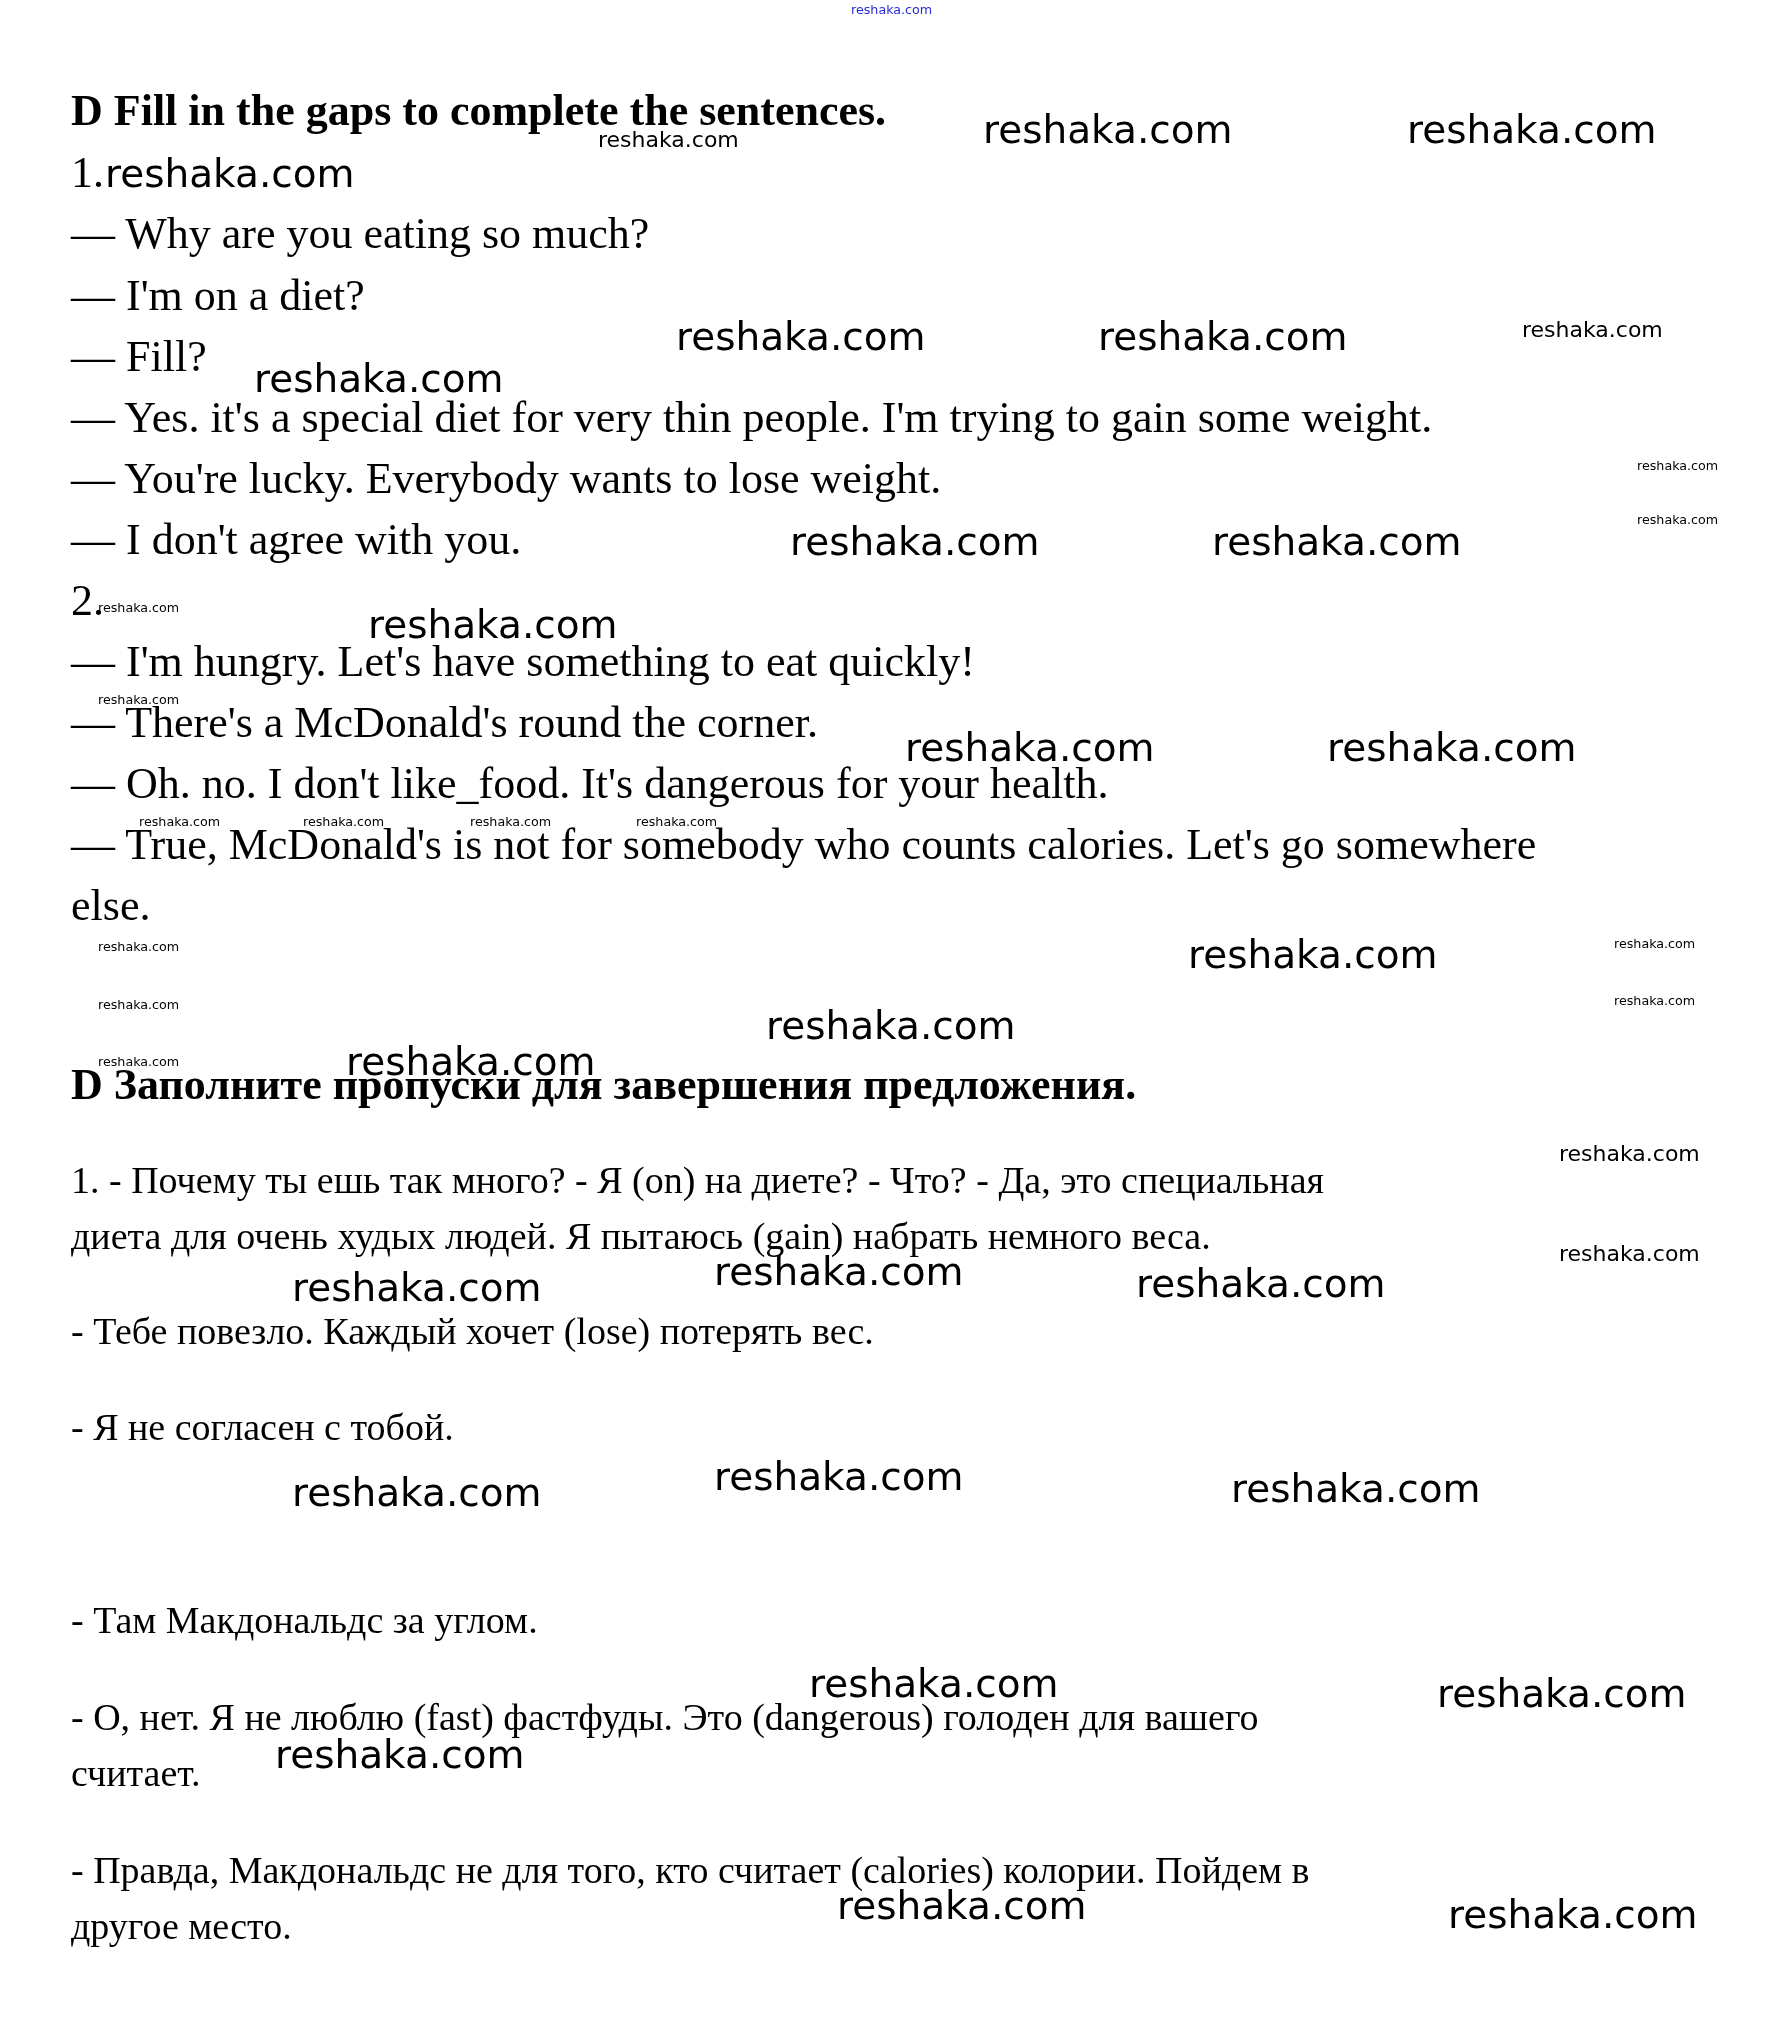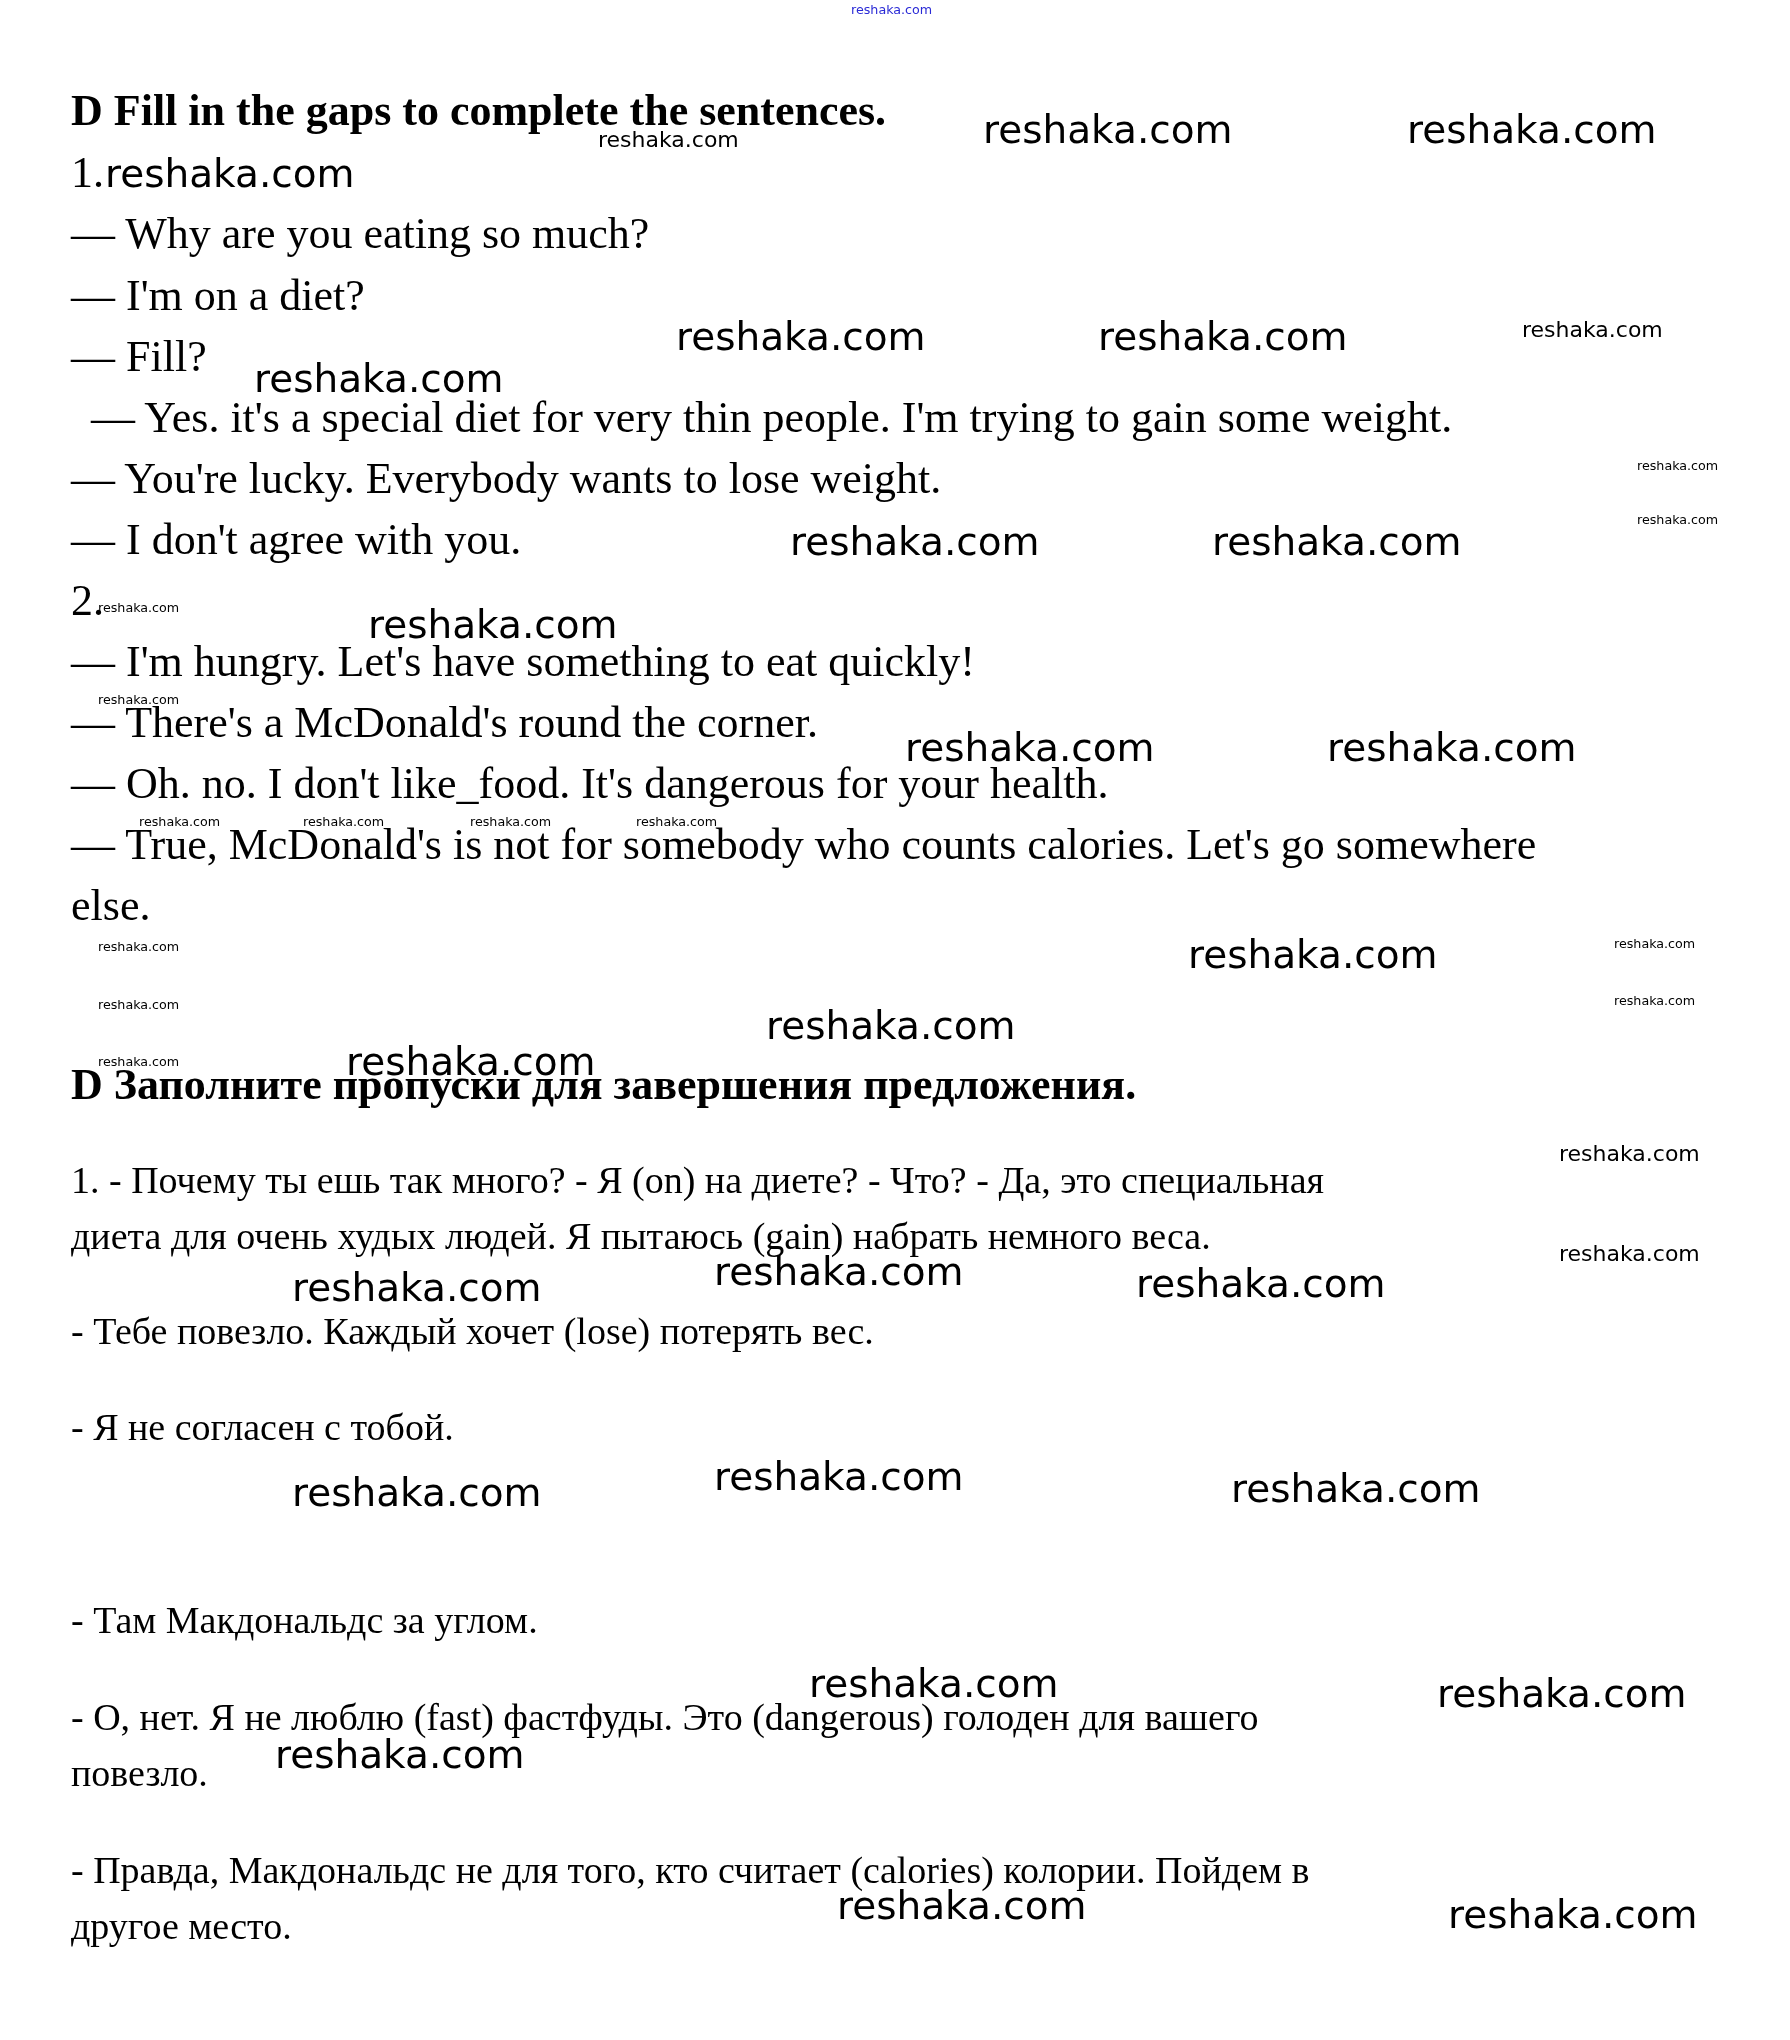--- a/index.html
+++ b/index.html
@@ -20,40 +20,40 @@
 <div class="page">
 
   <div class="top-mark">reshaka.com</div>
 
   <div class="heading" style="left:71px; top:85px;">D Fill in the gaps to complete the sentences.</div>
 
   <div class="line" style="left:71px; top:147px;">1.</div>
   <div class="line" style="left:71px; top:208px;">— Why are you eating so much?</div>
   <div class="line" style="left:71px; top:270px;">— I'm on a diet?</div>
   <div class="line" style="left:71px; top:331px;">— Fill?</div>
-  <div class="line" style="left:71px; top:392px;margin-left:20px;">— Yes. it's a special diet for very thin people. I'm trying to gain some weight.</div>
+  <div class="line" style="left:71px; top:392px;">— Yes. it's a special diet for very thin people. I'm trying to gain some weight.</div>
   <div class="line" style="left:71px; top:453px;">— You're lucky. Everybody wants to lose weight.</div>
   <div class="line" style="left:71px; top:514px;">— I don't agree with you.</div>
 
   <div class="line" style="left:71px; top:575px;">2.</div>
   <div class="line" style="left:71px; top:636px;">— I'm hungry. Let's have something to eat quickly!</div>
   <div class="line" style="left:71px; top:697px;">— There's a McDonald's round the corner.</div>
   <div class="line" style="left:71px; top:758px;">— Oh. no. I don't like_food. It's dangerous for your health.</div>
   <div class="line" style="left:71px; top:819px;">— True, McDonald's is not for somebody who counts calories. Let's go somewhere</div>
   <div class="line" style="left:71px; top:880px;">else.</div>
 
   <div class="heading" style="left:71px; top:1059px;">D Заполните пропуски для завершения предложения.</div>
 
   <div class="line ru" style="left:71px; top:1158px;">1. - Почему ты ешь так много? - Я (on) на диете? - Что? - Да, это специальная</div>
   <div class="line ru" style="left:71px; top:1214px;">диета для очень худых людей. Я пытаюсь (gain) набрать немного веса.</div>
   <div class="line ru" style="left:71px; top:1309px;">- Тебе повезло. Каждый хочет (lose) потерять вес.</div>
   <div class="line ru" style="left:71px; top:1405px;">- Я не согласен с тобой.</div>
   <div class="line ru" style="left:71px; top:1598px;">- Там Макдональдс за углом.</div>
   <div class="line ru" style="left:71px; top:1695px;">- О, нет. Я не люблю (fast) фастфуды. Это (dangerous) голоден для вашего</div>
-  <div class="line ru" style="left:71px; top:1751px;">повезло.</div>
+  <div class="line ru" style="left:71px; top:1751px;">считает.</div>
   <div class="line ru" style="left:71px; top:1848px;">- Правда, Макдональдс не для того, кто считает (calories) колории. Пойдем в</div>
   <div class="line ru" style="left:71px; top:1904px;">другое место.</div>
 
   <div class="wm wm-l" style="left:983px; top:107px;">reshaka.com</div>
   <div class="wm wm-l" style="left:1407px; top:107px;">reshaka.com</div>
   <div class="wm wm-l" style="left:105px; top:151px;">reshaka.com</div>
   <div class="wm wm-l" style="left:676px; top:314px;">reshaka.com</div>
   <div class="wm wm-l" style="left:1098px; top:314px;">reshaka.com</div>
   <div class="wm wm-l" style="left:254px; top:356px;">reshaka.com</div>
   <div class="wm wm-l" style="left:790px; top:519px;">reshaka.com</div>

